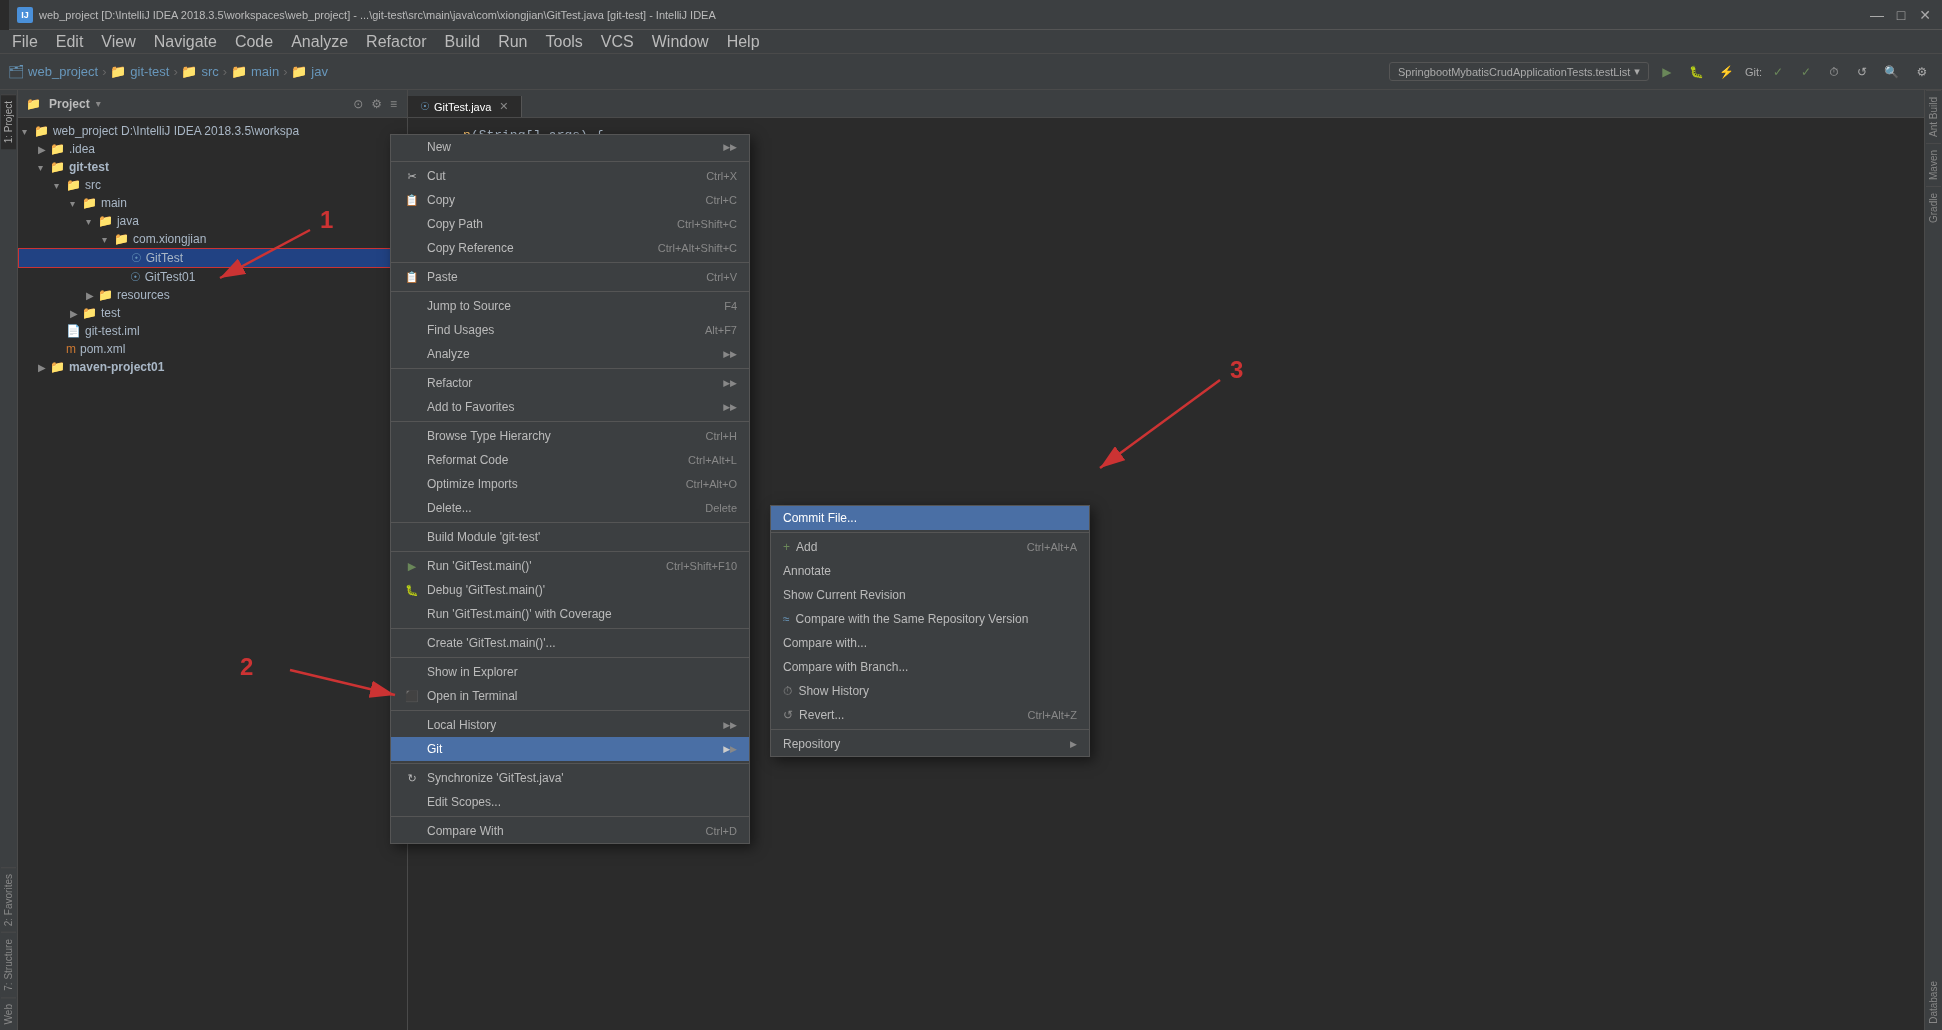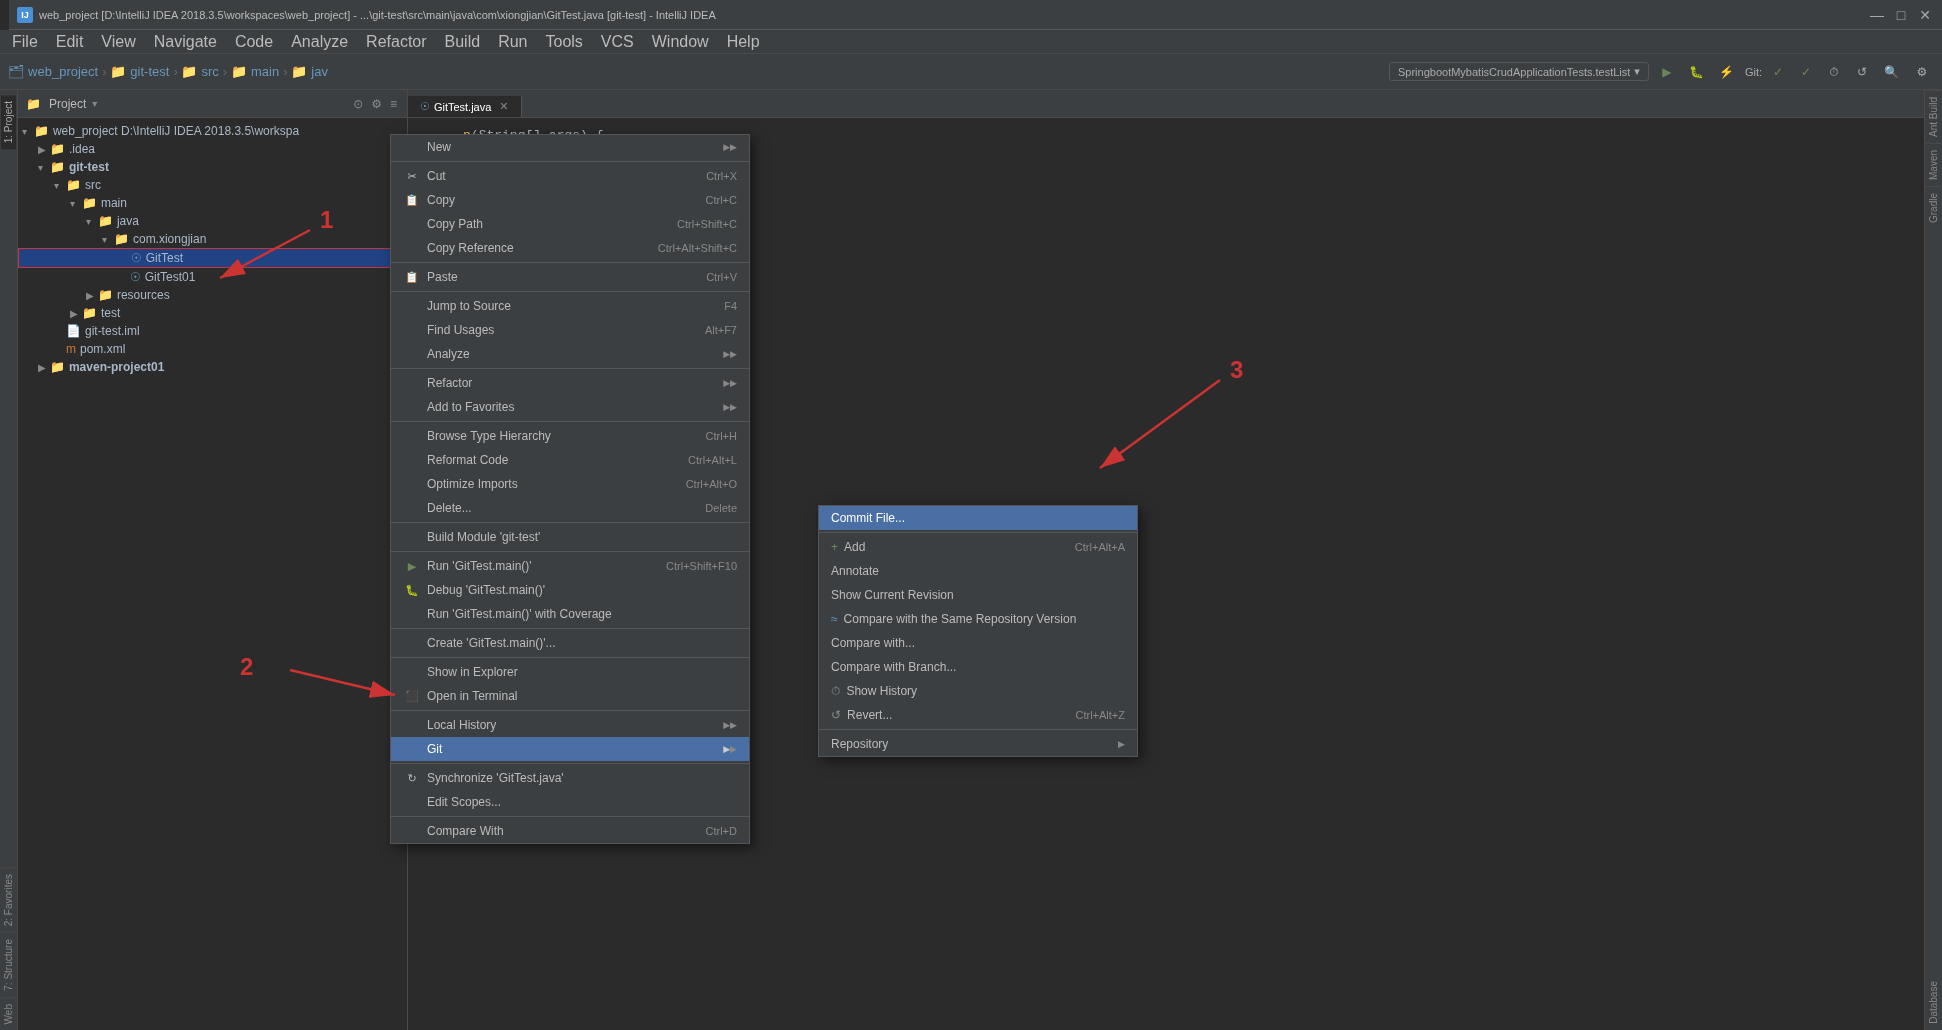--- a/index.html
+++ b/index.html
@@ -120,21 +120,21 @@
     }
     .panel-header {
       background: #3c3f41;
       height: 28px;
       display: flex;
       align-items: center;
       padding: 0 8px;
       border-bottom: 1px solid #4a4a4a;
       gap: 4px;
     }
-    .panel-title { color: #bbb; font-size: 12px; font-weight: normal; }
+    .panel-title { color: #bbb; font-size: 12px; font-weight: bold; }
     .panel-header-icons { margin-left: auto; display: flex; gap: 4px; }
     .panel-icon { color: #888; cursor: pointer; font-size: 12px; padding: 2px; }
 
     .tree-view { flex: 1; overflow: auto; padding: 4px 0; }
     .tree-item {
       display: flex;
       align-items: center;
       padding: 2px 4px;
       cursor: pointer;
       white-space: nowrap;
@@ -175,21 +175,20 @@
     
     .git-submenu {
       position: absolute;
       left: 380px;
       top: 370px;
       background: #3c3f41;
       border: 1px solid #555;
       box-shadow: 4px 4px 12px rgba(0,0,0,0.5);
       z-index: 101;
       min-width: 320px;
-      margin-left: 48px;
     }
     .git-sub-item {
       display: flex;
       align-items: center;
       padding: 5px 12px;
       cursor: pointer;
       color: #bbb;
       font-size: 12px;
     }
     .git-sub-item.highlighted { background: #4a6fa5; color: white; }

